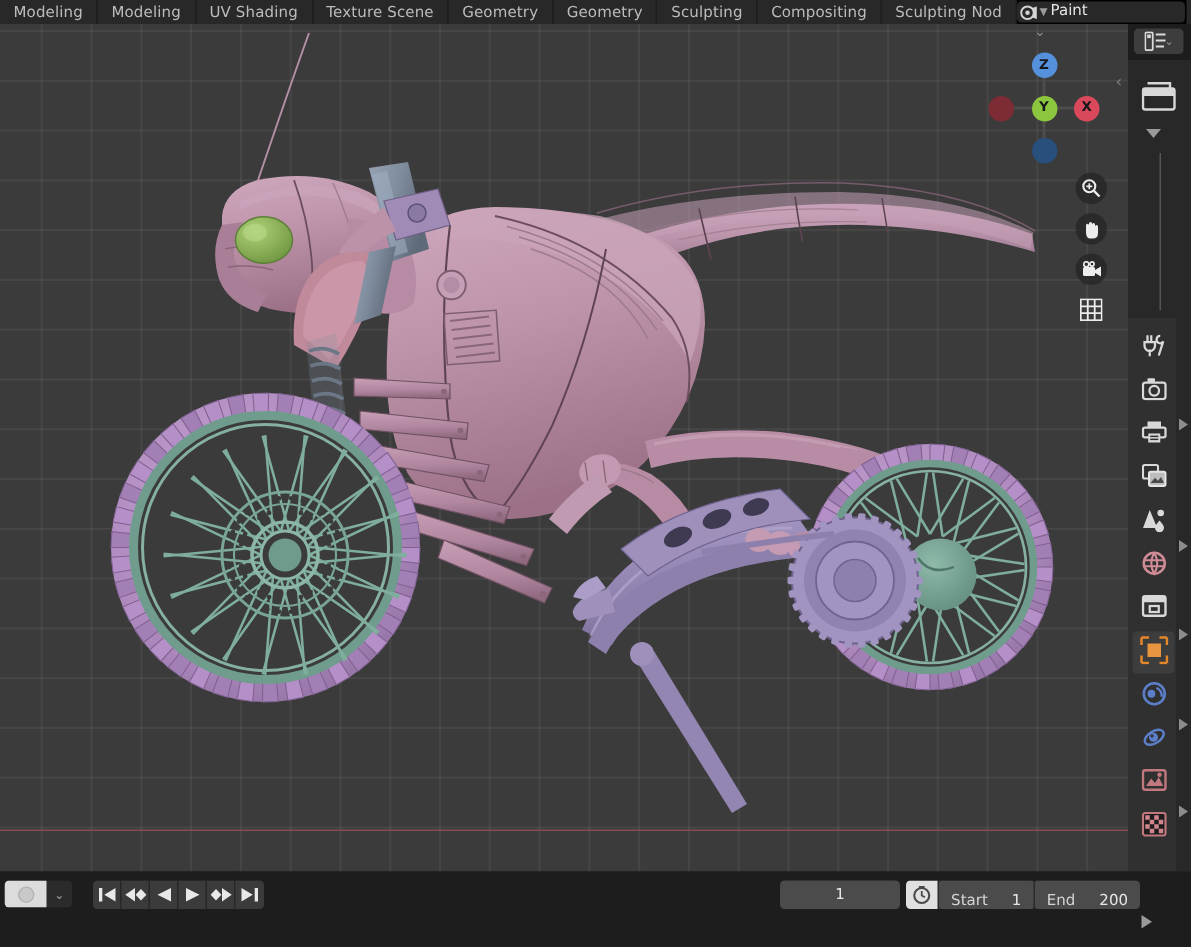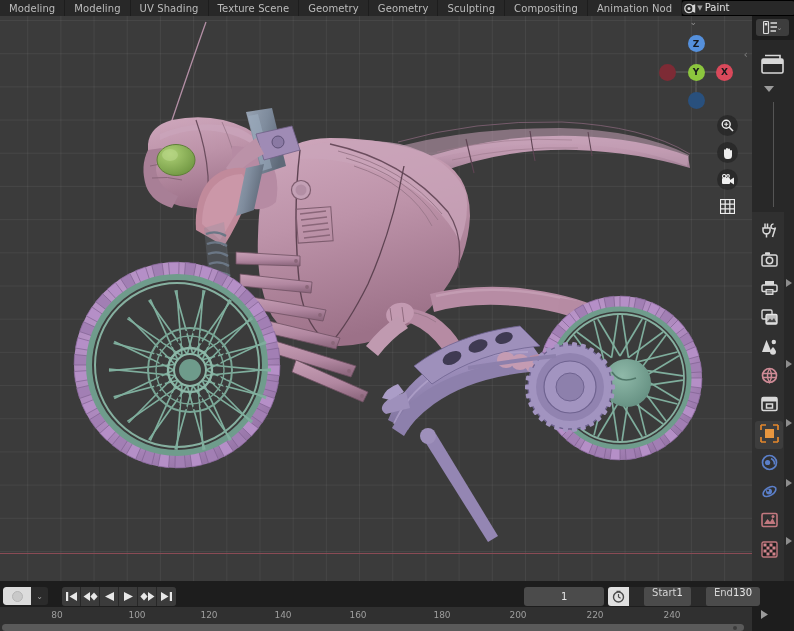--- a/index.html
+++ b/index.html
@@ -203,22 +203,22 @@
   }
   .startend {
     display: flex; align-items: center; height: 19px;
     background: #2b2b2b; border-radius: 3px; overflow: hidden;
   }
   .se-auto {
     width: 21px; height: 19px; background: #e0e0e0;
     display: flex; align-items: center; justify-content: center;
   }
   .se-field {
-    height: 19px; background: #4b4b4b; display: flex; align-items: flex-start;
-    padding: 0 8px; margin-left: 15px; border-radius: 2px;
+    height: 19px; background: #4b4b4b; display: flex; align-items: flex-end;
+    padding: 0 8px; gap: 16px; margin-left: 1px; border-radius: 2px;
     font-size: 10px; color: #e6e6e6;
   }
   .se-lab { color: #d5d5d5; }
 
   
   .tl-ruler {
     position: absolute; left: 0; top: 26px; width: 752px; height: 24px;
     background: #303030;
   }
   .tl-tick {
@@ -255,21 +255,21 @@
   <div class="topbar">
     <div id="tabs-host" style="display:flex;">
         <div class="tab">Modeling</div>
         <div class="tab">Modeling</div>
         <div class="tab">UV Shading</div>
         <div class="tab">Texture Scene</div>
         <div class="tab">Geometry</div>
         <div class="tab">Geometry</div>
         <div class="tab">Sculpting</div>
         <div class="tab">Compositing</div>
-        <div class="tab">Animation Nod</div>
+        <div class="tab">Sculpting Nod</div>
       </div>
     <div class="topbar-right">
       <div class="scene-field">
         <span class="scene-ico">
           <svg width="13" height="11" viewBox="0 0 13 11">
             <circle cx="5" cy="5.5" r="4.2" fill="none" stroke="#d4d4d4" stroke-width="1.3"></circle>
             <circle cx="5" cy="5.5" r="1.5" fill="#d4d4d4"></circle>
             <path d="M8.6 2.2 L11.2 1.3 L11.2 9.7 L8.6 8.8" fill="#d4d4d4"></path>
           </svg>
         </span>
@@ -1005,43 +1005,26 @@
               <path d="M6.5 4 V7 L8.6 8.2" stroke="#4a4a4a" stroke-width="1.2" fill="none"></path>
               <path d="M4.6 1.4 H8.4" stroke="#4a4a4a" stroke-width="1.4"></path>
             </svg>
           </div>
           <div class="se-field">
             <span class="se-lab">Start</span>
             <span>1</span>
           </div>
           <div class="se-field">
             <span class="se-lab">End</span>
-            <span>130</span>
+            <span>200</span>
           </div>
         </div>
       </div>
     </div>
 
-    <div class="tl-ruler">
-      <div id="ticks-host">
-          <div class="tl-tick" style="left: 57px;">80</div>
-          <div class="tl-tick" style="left: 137px;">100</div>
-          <div class="tl-tick" style="left: 209px;">120</div>
-          <div class="tl-tick" style="left: 283px;">140</div>
-          <div class="tl-tick" style="left: 358px;">160</div>
-          <div class="tl-tick" style="left: 442px;">180</div>
-          <div class="tl-tick" style="left: 518px;">200</div>
-          <div class="tl-tick" style="left: 595px;">220</div>
-          <div class="tl-tick" style="left: 672px;">240</div>
-        </div>
-      <div class="tl-scroll">
-        <div class="tl-scroll-handle"></div>
-      </div>
-      <div class="tl-scroll-arrow" style="right:-10px;top:16px;">‹</div>
-    </div>
     <div class="tl-right-pad"></div>
     <div class="tl-right-arrow">
       <svg width="9" height="9" viewBox="0 0 9 9">
           <path d="M1 0 L8 4.5 L1 9 Z" fill="#9a9a9a"></path>
         </svg>
     </div>
   </div>
 </div>
 
 </body></html>

